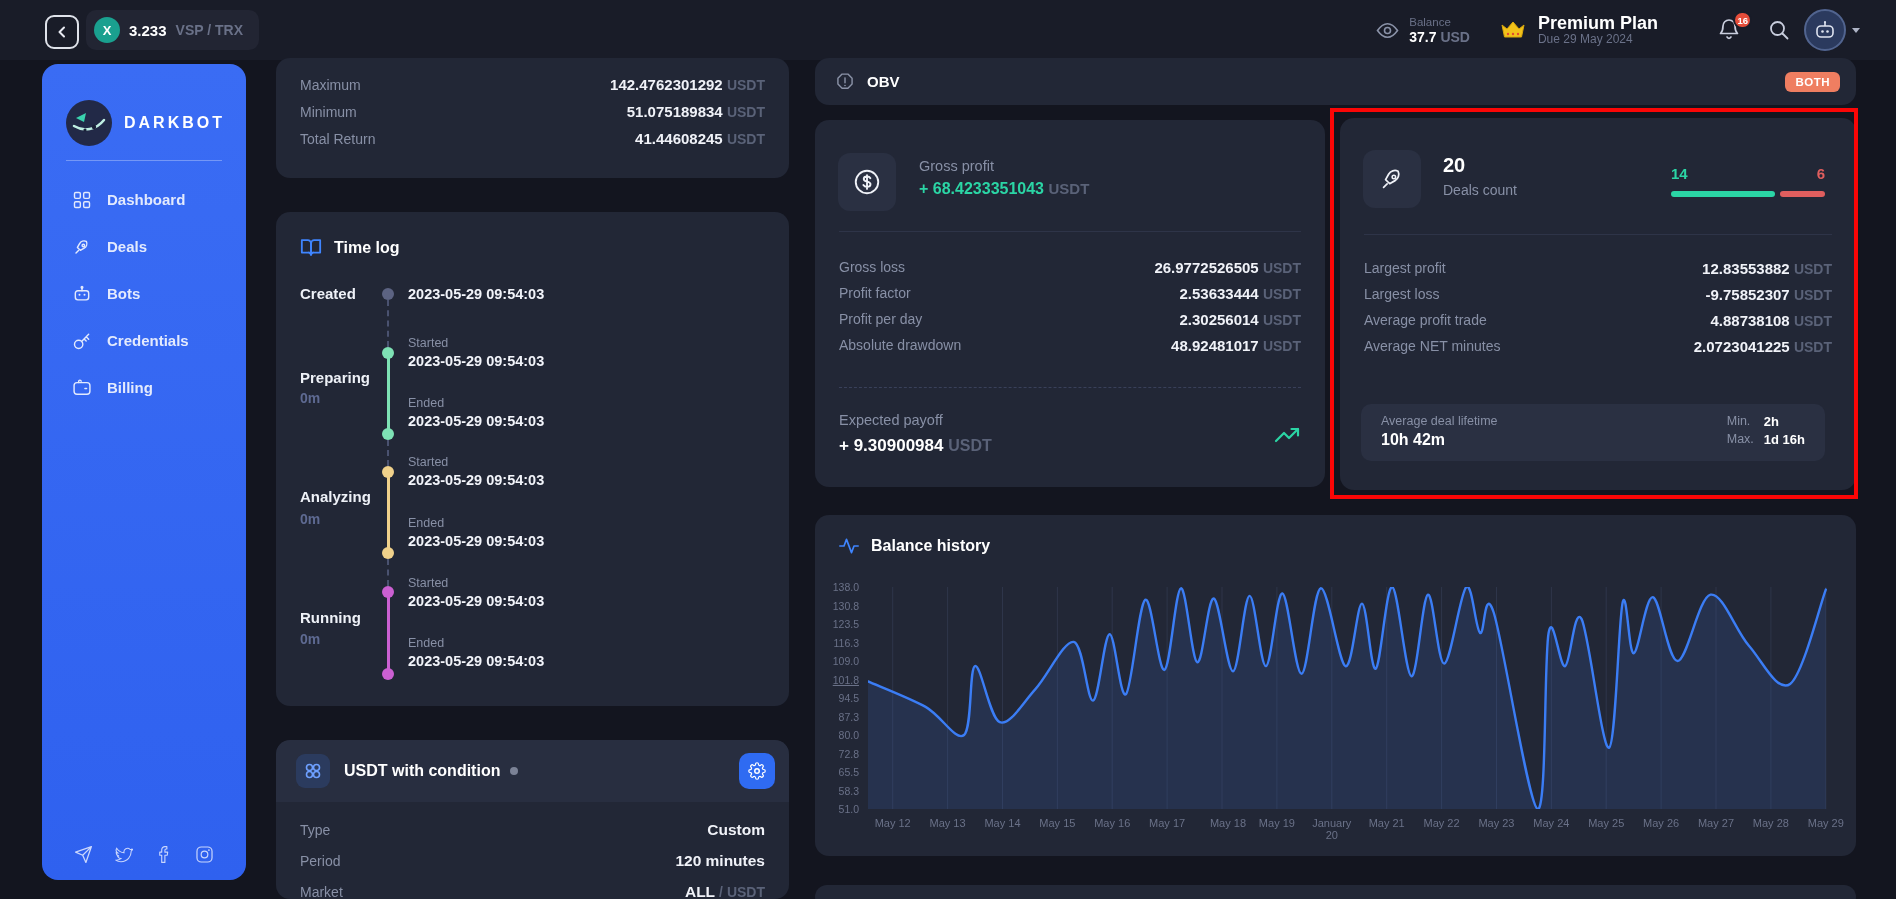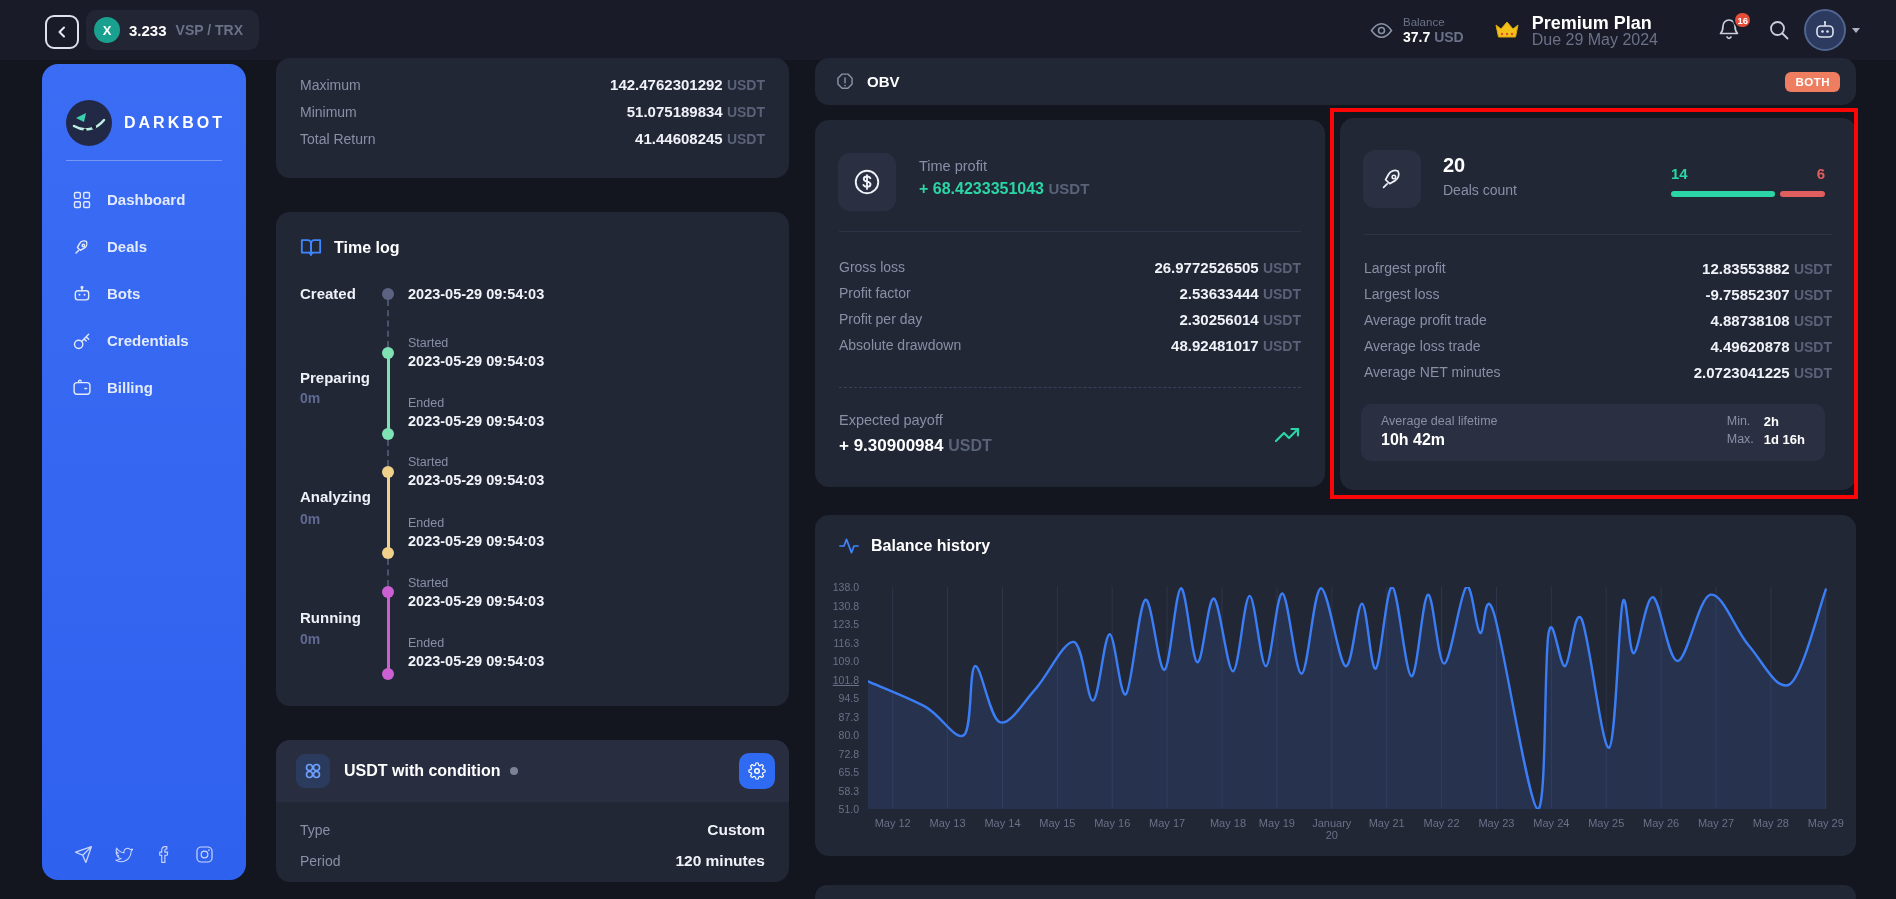--- a/index.html
+++ b/index.html
@@ -13,21 +13,21 @@
             display:flex;align-items:center;padding:0 16px 0 8px;gap:9px;}
   .paircoin{width:26px;height:26px;border-radius:50%;background:#1aa08f;display:flex;align-items:center;
             justify-content:center;font-weight:bold;font-size:13px;color:#fff;}
   .pairval{font-weight:bold;font-size:15px;color:#fff;}
   .pairname{font-size:14px;color:#6a7188;font-weight:bold;}
   .tbright{position:absolute;right:36px;top:0;height:60px;display:flex;align-items:center;}
   .tbgroup{display:flex;align-items:center;}
   .tblabel{font-size:11.5px;color:#6a7188;line-height:14px;}
   .tbvalue{font-size:14px;font-weight:bold;color:#fff;line-height:16px;}
   .tbvalue .unit{color:#6a7188;font-weight:bold;}
-  .tbsub{font-size:16px;color:#6a7188;line-height:15px;}
+  .tbsub{font-size:12px;color:#6a7188;line-height:15px;}
   .tbtitle{font-size:18px;font-weight:bold;color:#fff;line-height:18px;}
   .bellwrap{position:relative;width:26px;height:26px;margin:0 10px 0 26px;cursor:pointer;}
   .badge{position:absolute;top:-6px;right:-8px;min-width:18px;height:18px;border-radius:9px;background:#e54d3a;
          border:2px solid #191c28;color:#fff;font-size:9.5px;font-weight:bold;display:flex;align-items:center;
          justify-content:center;padding:0 2px;box-sizing:border-box;}
   .searchbtn{margin:0 14px;cursor:pointer;display:flex;}
   .avatar{width:38px;height:38px;border-radius:50%;background:#2b3a5e;border:2px solid #51648f;
           display:flex;align-items:center;justify-content:center;cursor:pointer;}
   .caret{width:0;height:0;border-left:4px solid transparent;border-right:4px solid transparent;
          border-top:5px solid #aeb4c6;margin-left:6px;}
@@ -58,21 +58,21 @@
   .cardhead b{font-size:16px;color:#fff;}
   .tl-dot{position:absolute;width:12px;height:12px;border-radius:50%;margin:-6px 0 0 -6px;}
   .tl-line{position:absolute;width:3px;margin-left:-1.5px;border-radius:2px;}
   .tl-dash{position:absolute;width:0;border-left:2px dashed #4a5270;margin-left:-1px;}
   .tl-stage{position:absolute;left:24px;font-size:15px;font-weight:bold;color:#eef1f7;}
   .tl-dur{position:absolute;left:24px;font-size:14px;color:#5e6a92;font-weight:bold;}
   .tl-entry{position:absolute;left:132px;}
   .tl-entry .sl{font-size:12.5px;color:#8890a6;line-height:16px;}
   .tl-entry .ts{font-size:14.5px;font-weight:bold;color:#f2f4fa;line-height:20px;}
   
-  #card-bot{left:276px;top:740px;width:513px;height:142px;overflow:hidden;}
+  #card-bot{left:276px;top:740px;width:513px;height:159px;overflow:hidden;}
   .bothead{height:62px;background:#282e40;border-radius:14px 14px 0 0;display:flex;align-items:center;
            padding:0 14px 0 20px;}
   .cond-tile{width:34px;height:34px;border-radius:9px;background:rgba(63,133,255,.16);display:flex;
              align-items:center;justify-content:center;}
   .bothead b{font-size:16px;color:#fff;margin-left:14px;}
   .statusdot{width:8px;height:8px;border-radius:50%;background:#7b8296;margin-left:10px;}
   .gearbtn{margin-left:auto;width:36px;height:36px;border-radius:10px;background:#2f6bf2;display:flex;
            align-items:center;justify-content:center;cursor:pointer;}
   #bot-rows{padding-top:12px;}
   #bot-rows .srow{height:31px;}
@@ -384,21 +384,21 @@
     <span class="bothbadge">BOTH</span>
   </section>
 
   <section class="card" id="card-gross">
     <div class="icontile" style="left:23px;top:33px;">
       <svg width="30" height="30" viewBox="0 0 24 24">
         <circle cx="12" cy="12" r="9" fill="none" stroke="#f0f2f8" stroke-width="1.5"></circle>
         <path d="M12 6.5v11M14.7 9c-.5-1-1.5-1.4-2.7-1.4-1.5 0-2.6.8-2.6 2 0 2.8 5.4 1.5 5.4 4.2 0 1.3-1.2 2.1-2.8 2.1-1.3 0-2.3-.5-2.9-1.5" fill="none" stroke="#f0f2f8" stroke-width="1.5" stroke-linecap="round"></path>
       </svg>
     </div>
-    <div class="glabel" style="left:104px;top:38px;">Time profit</div>
+    <div class="glabel" style="left:104px;top:38px;">Gross profit</div>
     <div class="gvalue" style="left:104px;top:60px;">
       <span>+ 68.4233351043</span> <i>USDT</i>
     </div>
     <div class="hdiv" style="top:111px;"></div>
     <div id="gross-rows" style="position:absolute;left:0;right:0;top:134px;">
         <div class="srow">
           <span class="lbl">Gross loss</span>
           <span class="val">26.9772526505 <i>USDT</i></span>
         </div>
         <div class="srow">
@@ -447,24 +447,20 @@
           <span class="lbl">Largest profit</span>
           <span class="val">12.83553882 <i>USDT</i></span>
         </div>
         <div class="srow">
           <span class="lbl">Largest loss</span>
           <span class="val">-9.75852307 <i>USDT</i></span>
         </div>
         <div class="srow">
           <span class="lbl">Average profit trade</span>
           <span class="val">4.88738108 <i>USDT</i></span>
-        </div>
-        <div class="srow">
-          <span class="lbl">Average loss trade</span>
-          <span class="val">4.49620878 <i>USDT</i></span>
         </div>
         <div class="srow">
           <span class="lbl">Average NET minutes</span>
           <span class="val">2.0723041225 <i>USDT</i></span>
         </div>
       </div>
     <div class="lifetime">
       <div class="ll">Average deal lifetime</div>
       <div class="lv">10h 42m</div>
       <div class="mm">

